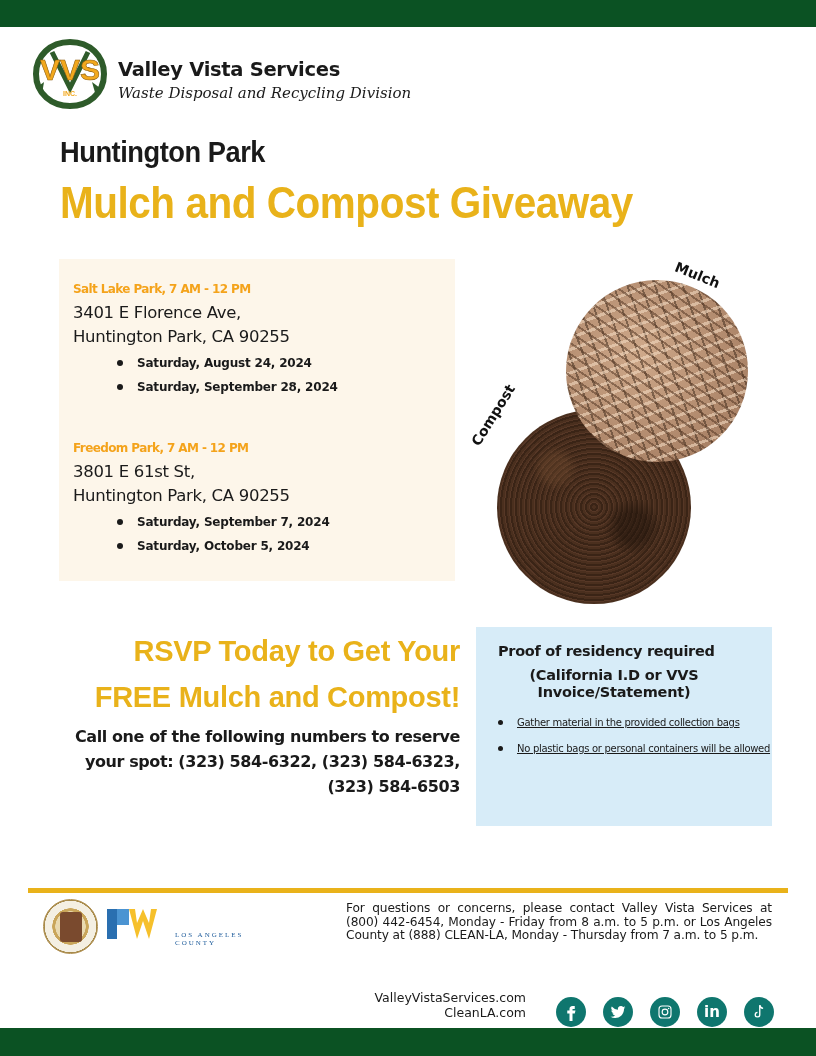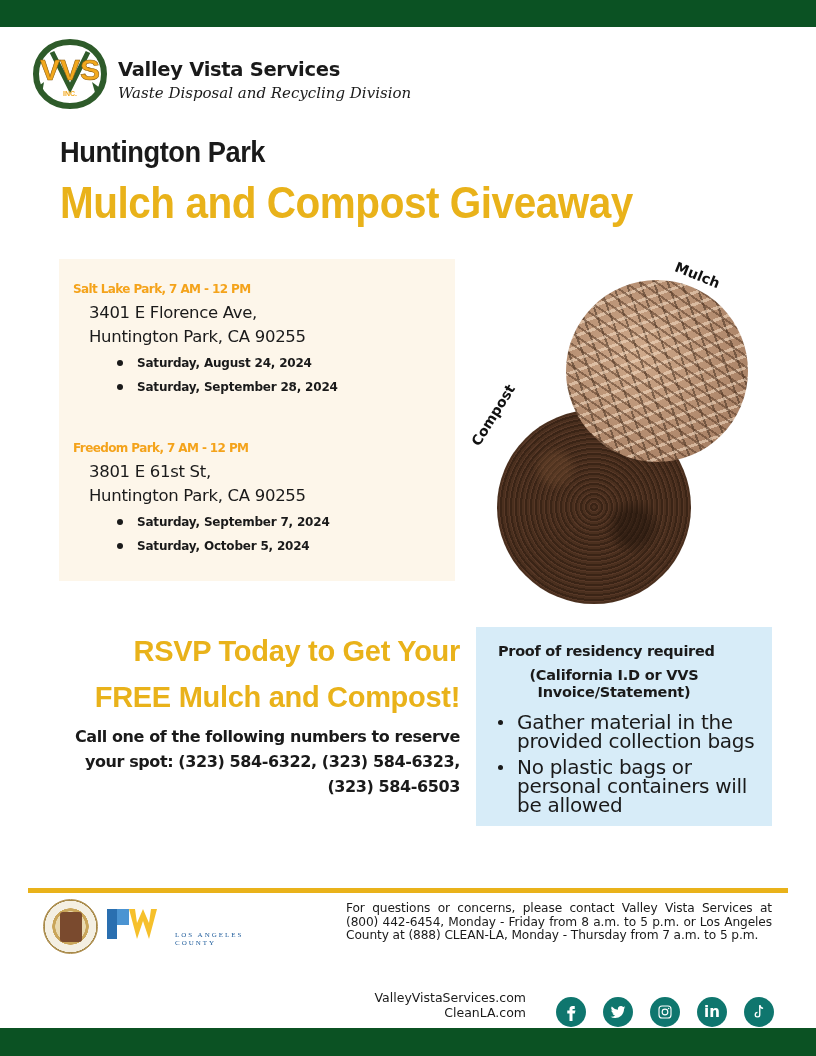--- a/index.html
+++ b/index.html
@@ -14,21 +14,21 @@
   .brand-name { position: absolute; left: 118px; top: 58px; font-family: "DejaVu Sans", sans-serif; font-weight: bold; font-size: 19.5px; color: #1a1a1a; letter-spacing: -0.3px; }
   .brand-sub { position: absolute; left: 118px; top: 84px; font-family: "DejaVu Serif", serif; font-style: italic; font-size: 15px; color: #1a1a1a; }
 
   .title-loc { position: absolute; left: 60px; top: 136px; font-family: "Liberation Sans", sans-serif; font-weight: bold; font-size: 29px; color: #1a1a1a; letter-spacing: -0.5px; transform: scaleX(0.94); transform-origin: left; }
   .title-main { position: absolute; left: 60px; top: 178px; font-family: "Liberation Sans", sans-serif; font-weight: bold; font-size: 44px; color: #e9b21a; letter-spacing: -0.5px; transform: scaleX(0.92); transform-origin: left; }
 
   
   .loc-box { position: absolute; left: 59px; top: 259px; width: 396px; height: 322px; background: #fdf6ea; }
   .loc-block { position: absolute; left: 14px; }
   .loc-head { font-family: "DejaVu Sans", sans-serif; font-weight: bold; font-size: 12px; color: #f4a31b; letter-spacing: -0.6px; line-height: 24px; }
-  .loc-addr { font-family: "DejaVu Sans", sans-serif; font-size: 16.5px; color: #1a1a1a; line-height: 24px; letter-spacing: -0.3px; margin-left: 16px; }
+  .loc-addr { font-family: "DejaVu Sans", sans-serif; font-size: 16.5px; color: #1a1a1a; line-height: 24px; letter-spacing: -0.3px; }
   .dates { list-style: none; margin-left: 44px; margin-top: 2px; }
   .dates li { font-family: "DejaVu Sans", sans-serif; font-weight: bold; font-size: 12px; color: #1a1a1a; line-height: 24px; position: relative; padding-left: 20px; letter-spacing: -0.2px; }
   .dates li::before { content: ""; position: absolute; left: 0; top: 9px; width: 6px; height: 6px; border-radius: 50%; background: #1a1a1a; }
 
   
   .circles { position: absolute; left: 470px; top: 255px; width: 290px; height: 360px; }
   .circle { position: absolute; border-radius: 50%; }
   .mulch-circle { left: 96px; top: 25px; width: 182px; height: 182px;
     background:
       repeating-linear-gradient(35deg, rgba(90,60,40,0.55) 0 2px, transparent 2px 9px),
@@ -50,21 +50,21 @@
   
   .rsvp { position: absolute; left: 60px; top: 628px; width: 400px; text-align: right; }
   .rsvp-head { font-family: "Liberation Sans", sans-serif; font-weight: bold; font-size: 29px; color: #e9b21a; line-height: 46px; letter-spacing: -0.3px; }
   .rsvp-body { margin-top: 4px; font-family: "DejaVu Sans", sans-serif; font-weight: bold; font-size: 16px; color: #1a1a1a; line-height: 25px; letter-spacing: -0.4px; }
 
   
   .proof-box { position: absolute; left: 476px; top: 627px; width: 296px; height: 199px; background: #d7ecf8; padding: 16px 0 0 0; }
   .proof-head { font-family: "DejaVu Sans", sans-serif; font-weight: bold; font-size: 14.5px; color: #1a1a1a; text-align: left; padding-left: 22px; letter-spacing: -0.3px; }
   .proof-sub { margin-top: 8px; font-family: "DejaVu Sans", sans-serif; font-weight: bold; font-size: 14.5px; color: #1a1a1a; text-align: center; line-height: 17px; padding-right: 20px; letter-spacing: -0.2px; }
   .proof-list { list-style: none; margin-top: 12px; padding-left: 22px; }
-  .proof-list li { font-family: "DejaVu Sans", sans-serif; font-size: 20px; color: #1a1a1a; line-height: 19px; position: relative; padding-left: 19px; margin-bottom: 7px; letter-spacing: -0.3px; }
+  .proof-list li { font-family: "DejaVu Sans", sans-serif; font-size: 10px; color: #1a1a1a; line-height: 19px; position: relative; padding-left: 19px; margin-bottom: 7px; letter-spacing: -0.3px; text-decoration: underline; }
   .proof-list li::before { content: ""; position: absolute; left: 0; top: 7px; width: 5px; height: 5px; border-radius: 50%; background: #1a1a1a; }
 
   
   .gold-rule { position: absolute; left: 28px; top: 888px; width: 760px; height: 5px; background: #e9b21a; }
   .seal { position: absolute; left: 43px; top: 899px; width: 55px; height: 55px; border-radius: 50%; background: radial-gradient(circle, #e9d9b0 0 40%, #c9a55a 41% 48%, #f4efe2 49% 68%, #a58a4a 69% 72%, #fff 73%); border: 1px solid #b08f50; }
   .seal-inner { position: absolute; left: 16px; top: 12px; width: 22px; height: 30px; background: #7a4a2e; border-radius: 3px; }
   .pw-logo { position: absolute; left: 107px; top: 905px; width: 175px; height: 40px; }
   .pw-mark { position: absolute; left: 0; top: 4px; width: 50px; height: 30px; }
   .pw-name { position: absolute; left: 57px; top: 0; font-family: "DejaVu Serif", serif; font-style: italic; font-weight: bold; font-size: 18px; color: #1c5a9a; letter-spacing: -0.5px; }
   .pw-sub { position: absolute; left: 60px; top: 26px; font-family: Liberation Serif, serif; font-size: 7px; color: #1c5a9a; letter-spacing: 2px; padding-left: 8px; }

